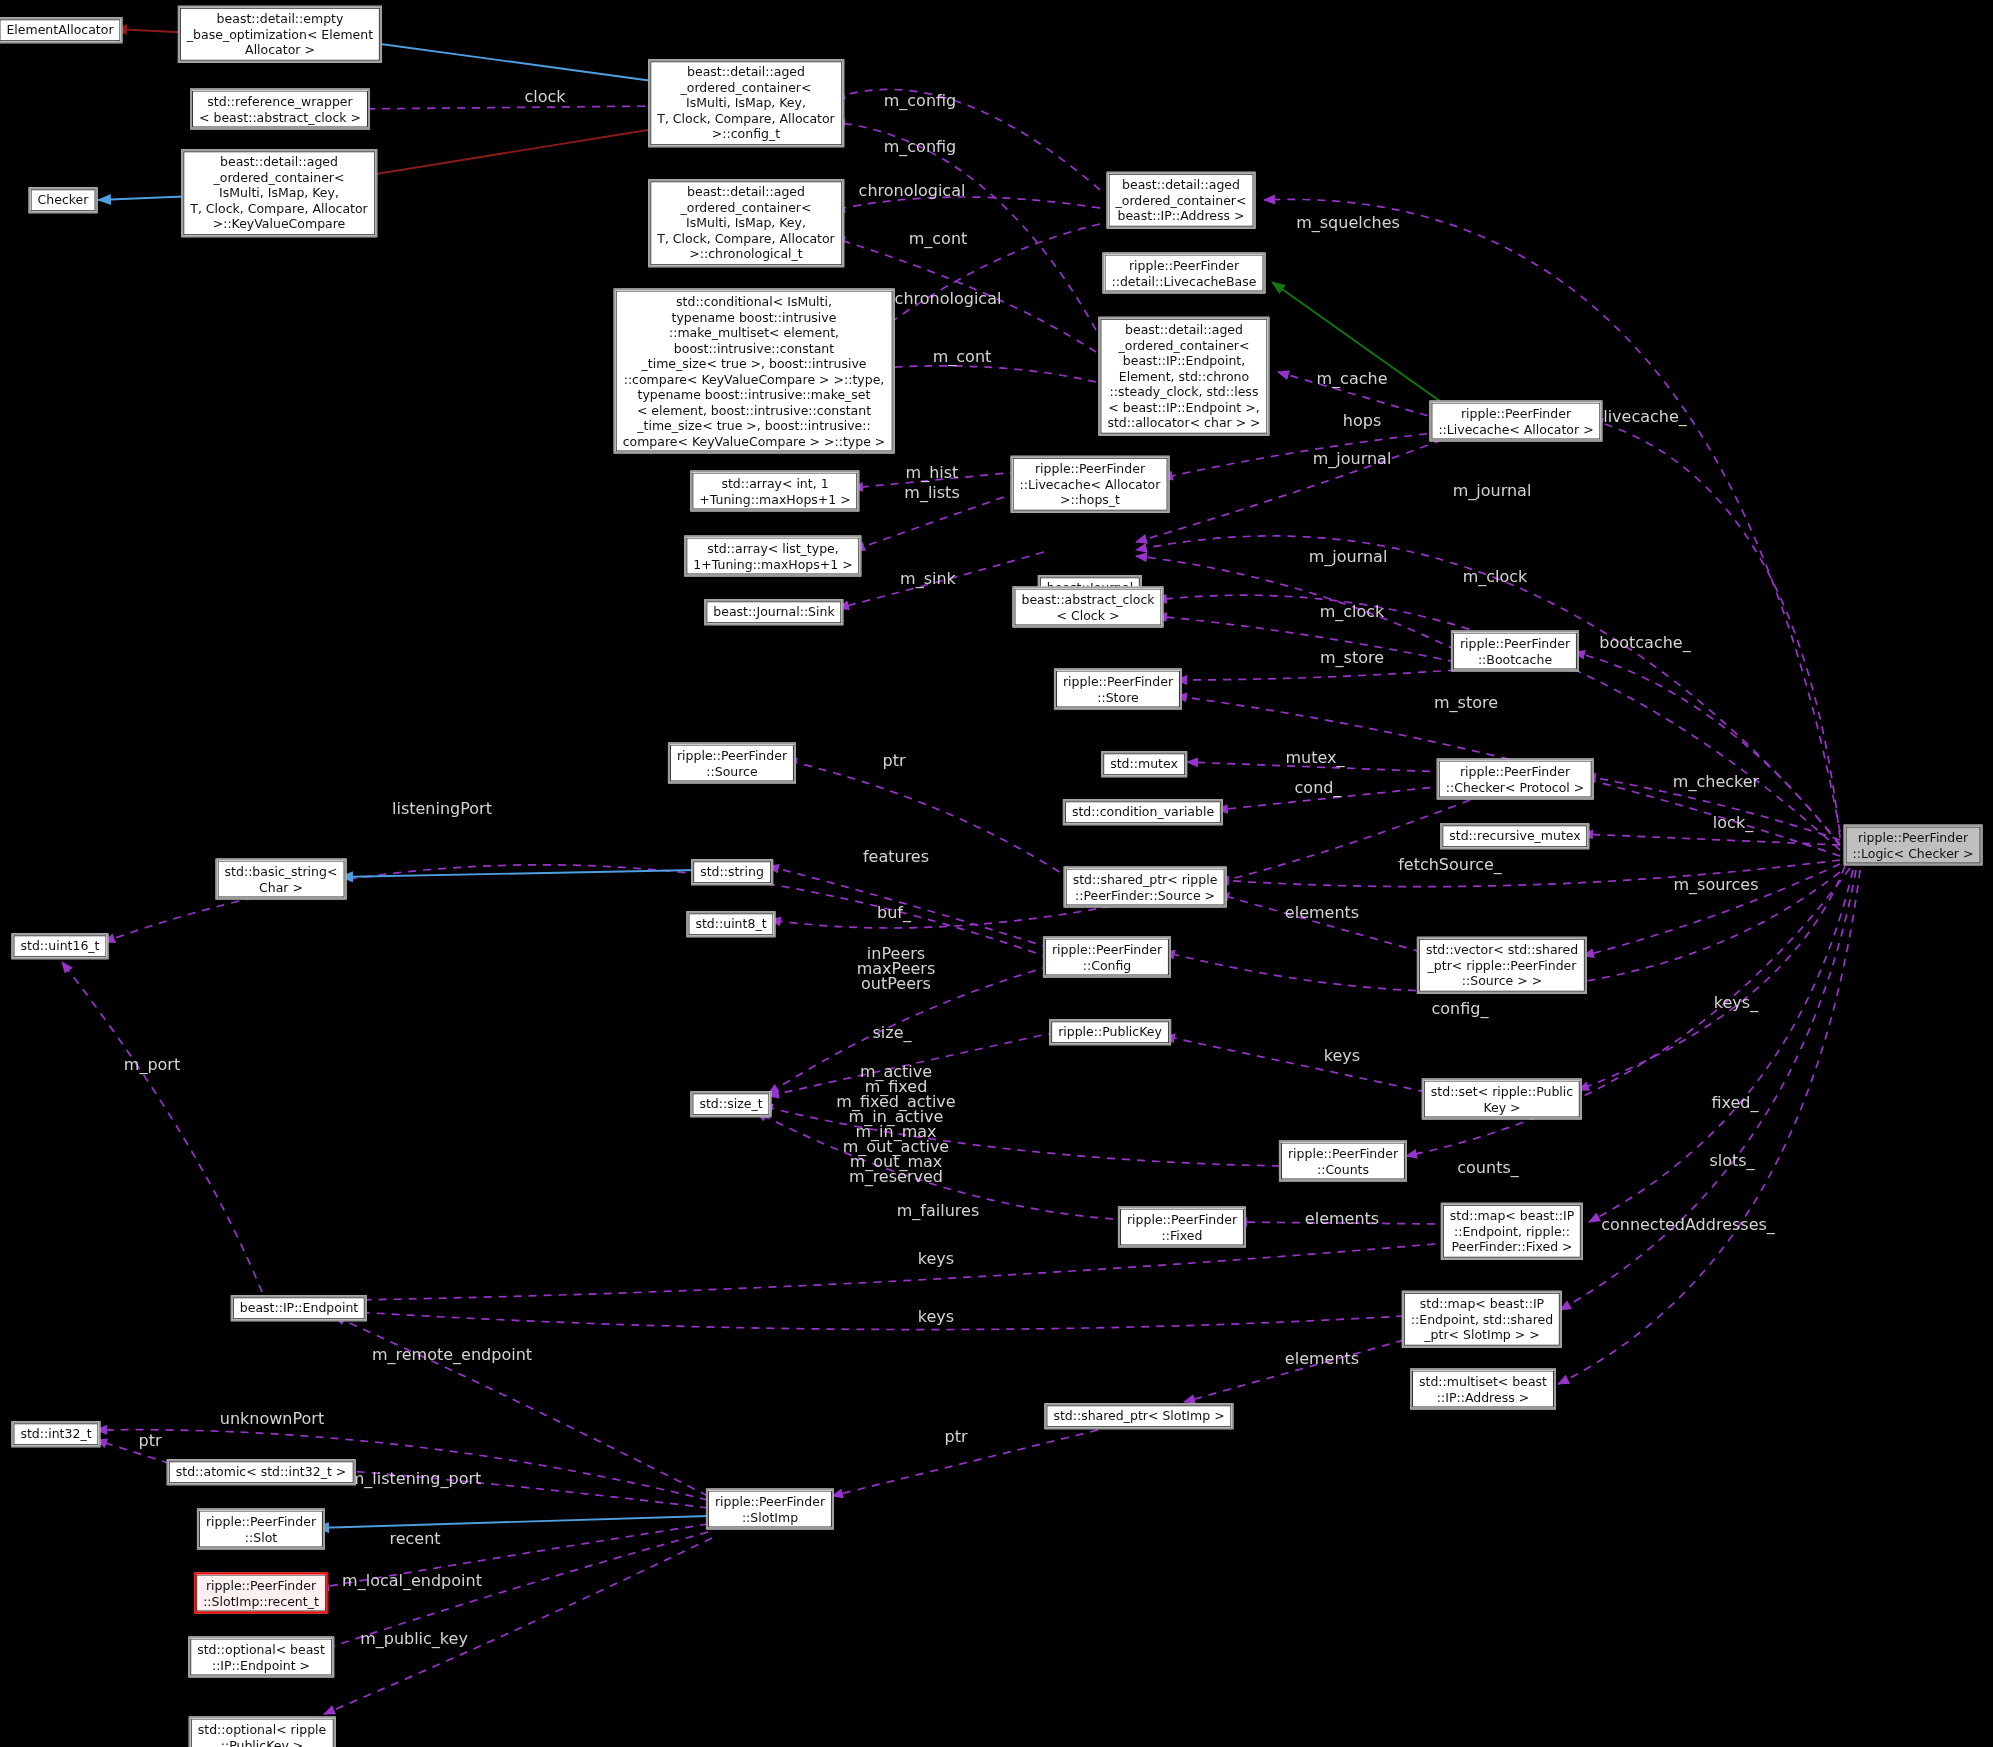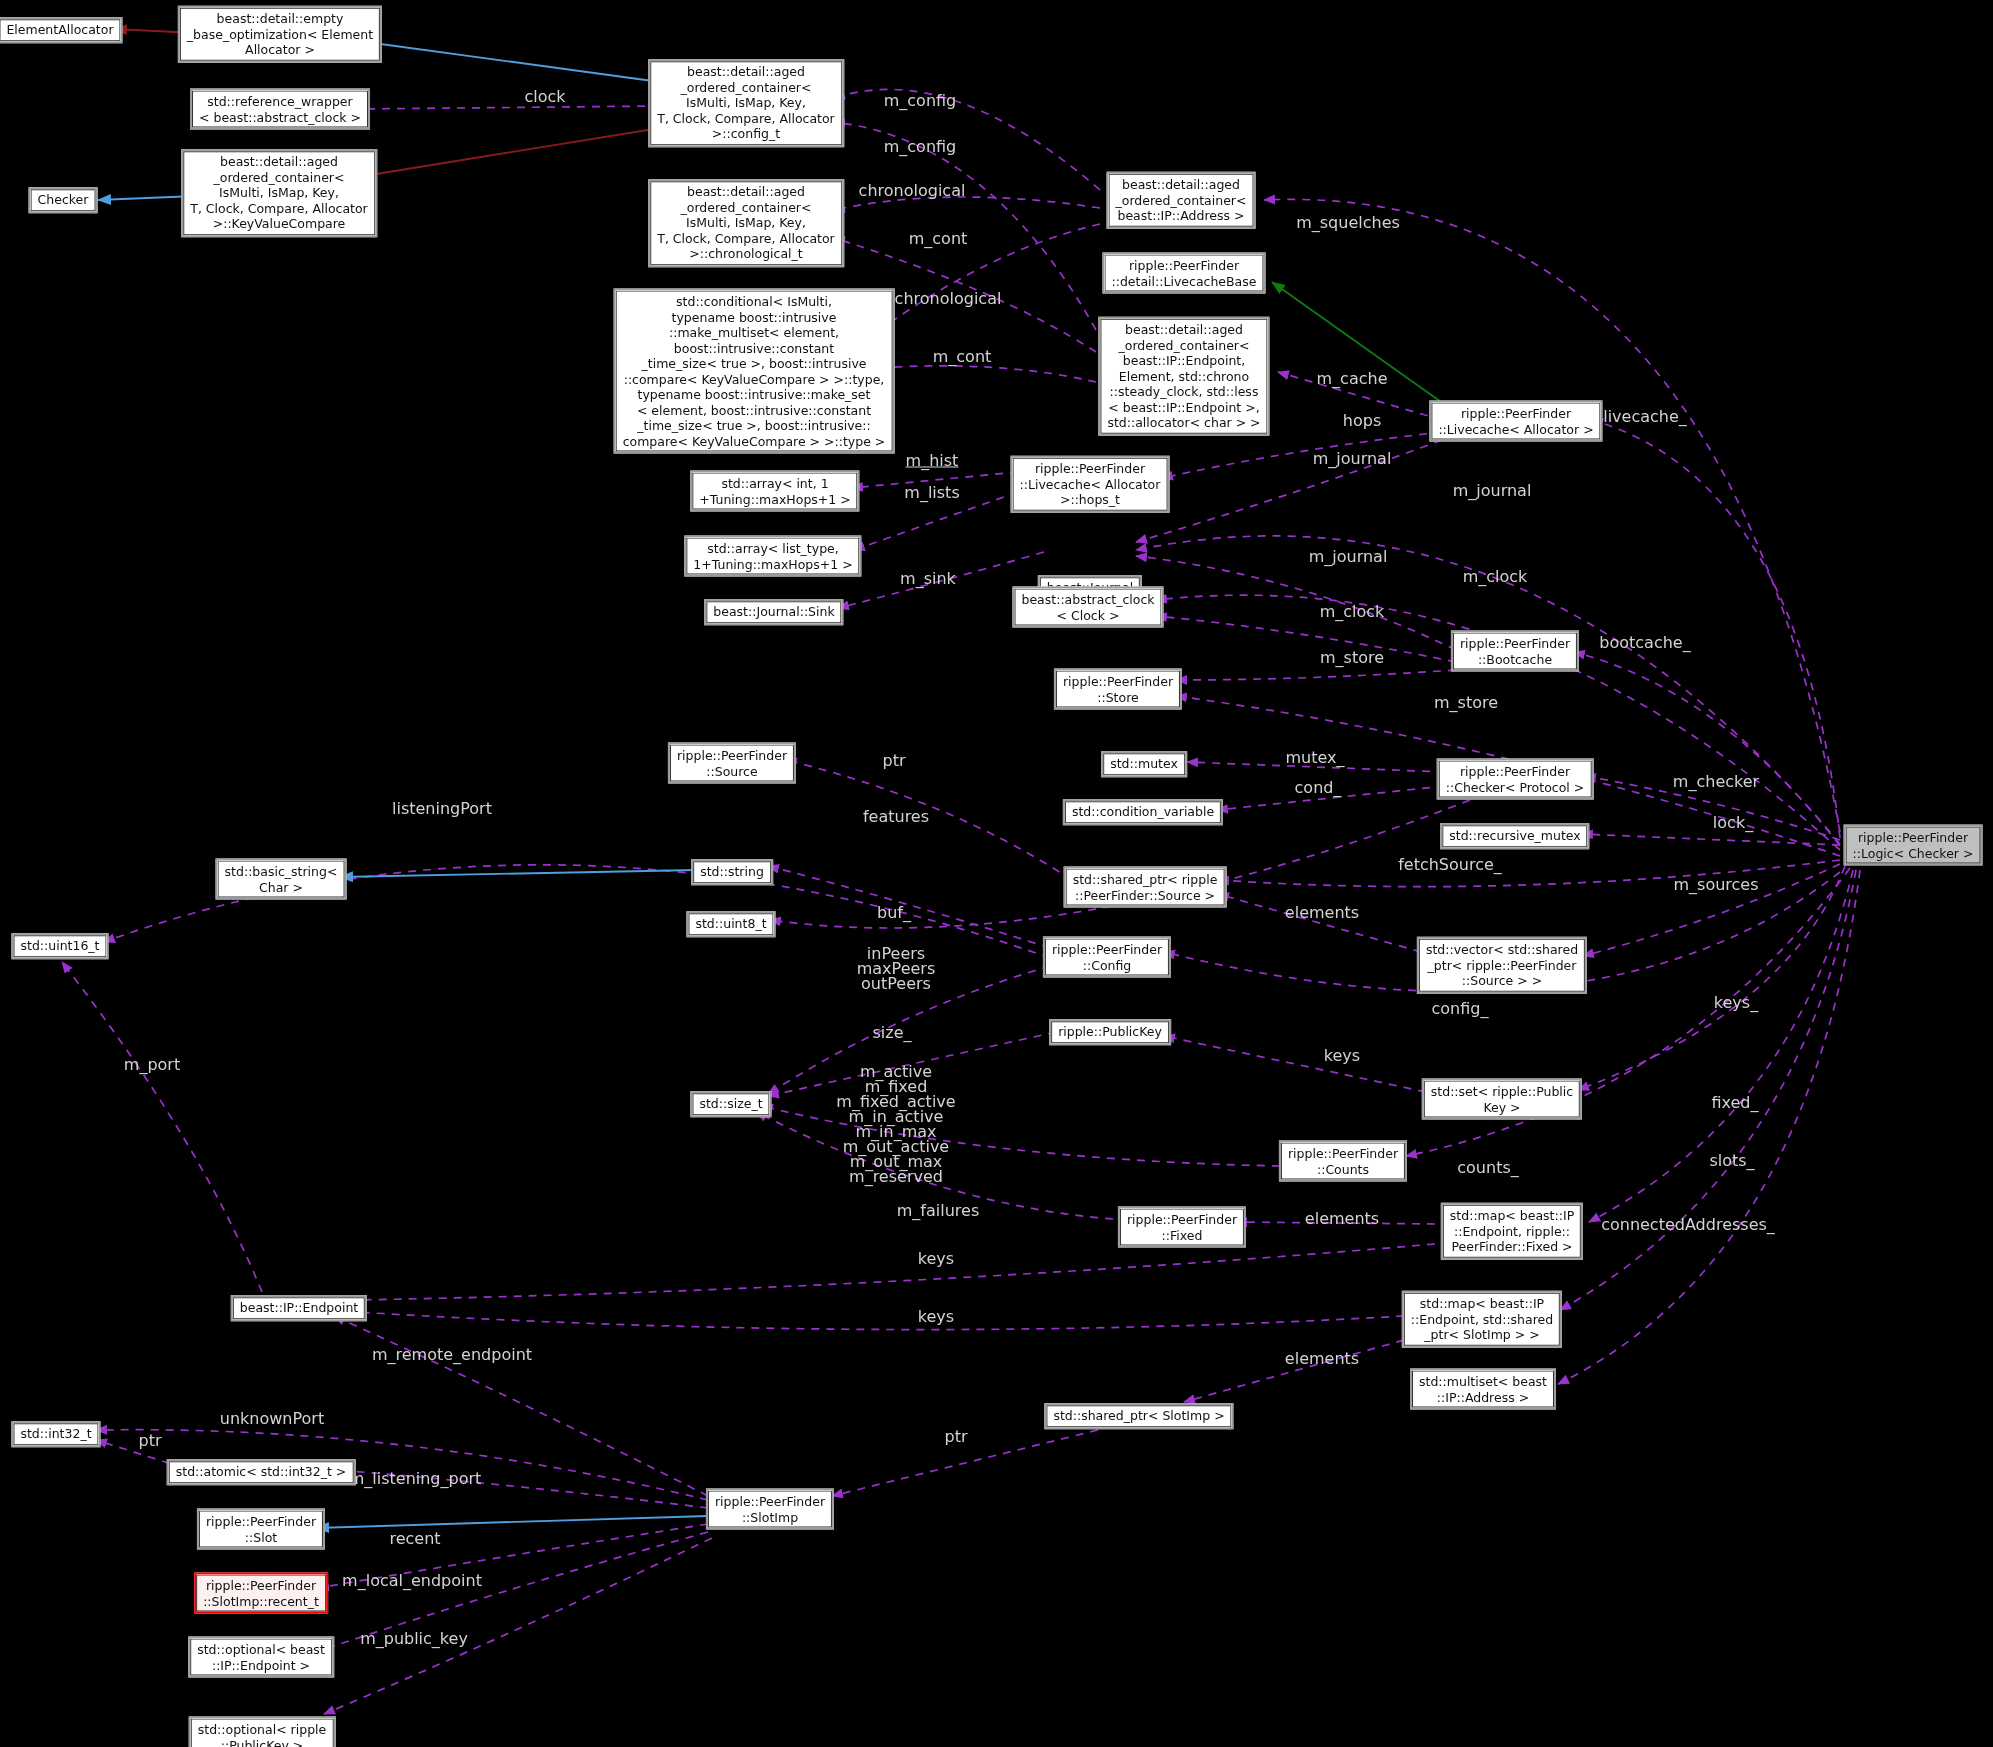--- a/index.html
+++ b/index.html
@@ -107,41 +107,41 @@
     <div class="elabel" style="left: 920px; top: 100px;">m_config</div>
     <div class="elabel" style="left: 920px; top: 146px;">m_config</div>
     <div class="elabel" style="left: 912px; top: 190px;">chronological</div>
     <div class="elabel" style="left: 948px; top: 298px;">chronological</div>
     <div class="elabel" style="left: 938px; top: 238px;">m_cont</div>
     <div class="elabel" style="left: 962px; top: 356px;">m_cont</div>
     <div class="elabel" style="left: 1348px; top: 222px;">m_squelches</div>
     <div class="elabel" style="left: 1352px; top: 378px;">m_cache</div>
     <div class="elabel" style="left: 1362px; top: 420px;">hops</div>
     <div class="elabel" style="left: 1352px; top: 458px;">m_journal</div>
-    <div class="elabel" style="left: 932px; top: 460px; text-decoration: underline;">m_hist</div>
+    <div class="elabel" style="left: 932px; top: 472px;">m_hist</div>
     <div class="elabel" style="left: 932px; top: 492px;">m_lists</div>
     <div class="elabel" style="left: 928px; top: 578px;">m_sink</div>
     <div class="elabel" style="left: 1645px; top: 416px;">livecache_</div>
     <div class="elabel" style="left: 1492px; top: 490px;">m_journal</div>
     <div class="elabel" style="left: 1348px; top: 556px;">m_journal</div>
     <div class="elabel" style="left: 1495px; top: 576px;">m_clock</div>
     <div class="elabel" style="left: 1352px; top: 611px;">m_clock</div>
     <div class="elabel" style="left: 1352px; top: 657px;">m_store</div>
     <div class="elabel" style="left: 1466px; top: 702px;">m_store</div>
     <div class="elabel" style="left: 1645px; top: 642px;">bootcache_</div>
     <div class="elabel" style="left: 1315px; top: 757px;">mutex_</div>
     <div class="elabel" style="left: 1318px; top: 787px;">cond_</div>
     <div class="elabel" style="left: 1716px; top: 781px;">m_checker</div>
     <div class="elabel" style="left: 1733px; top: 822px;">lock_</div>
     <div class="elabel" style="left: 1450px; top: 864px;">fetchSource_</div>
     <div class="elabel" style="left: 894px; top: 760px;">ptr</div>
     <div class="elabel" style="left: 1322px; top: 912px;">elements</div>
     <div class="elabel" style="left: 1716px; top: 884px;">m_sources</div>
     <div class="elabel" style="left: 1432px; top: 1008px; margin-left: 28px;">config_</div>
-    <div class="elabel" style="left: 896px; top: 816px; text-align: center;">features</div>
+    <div class="elabel" style="left: 896px; top: 856px; text-align: center;">features</div>
     <div class="elabel" style="left: 894px; top: 912px;">buf_</div>
     <div class="elabel" style="left: 896px; top: 968px;">inPeers
 maxPeers
 outPeers</div>
     <div class="elabel" style="left: 892px; top: 1032px;">size_</div>
     <div class="elabel" style="left: 1342px; top: 1055px;">keys</div>
     <div class="elabel" style="left: 1736px; top: 1002px;">keys_</div>
     <div class="elabel" style="left: 896px; top: 1124px;">m_active
 m_fixed
 m_fixed_active

